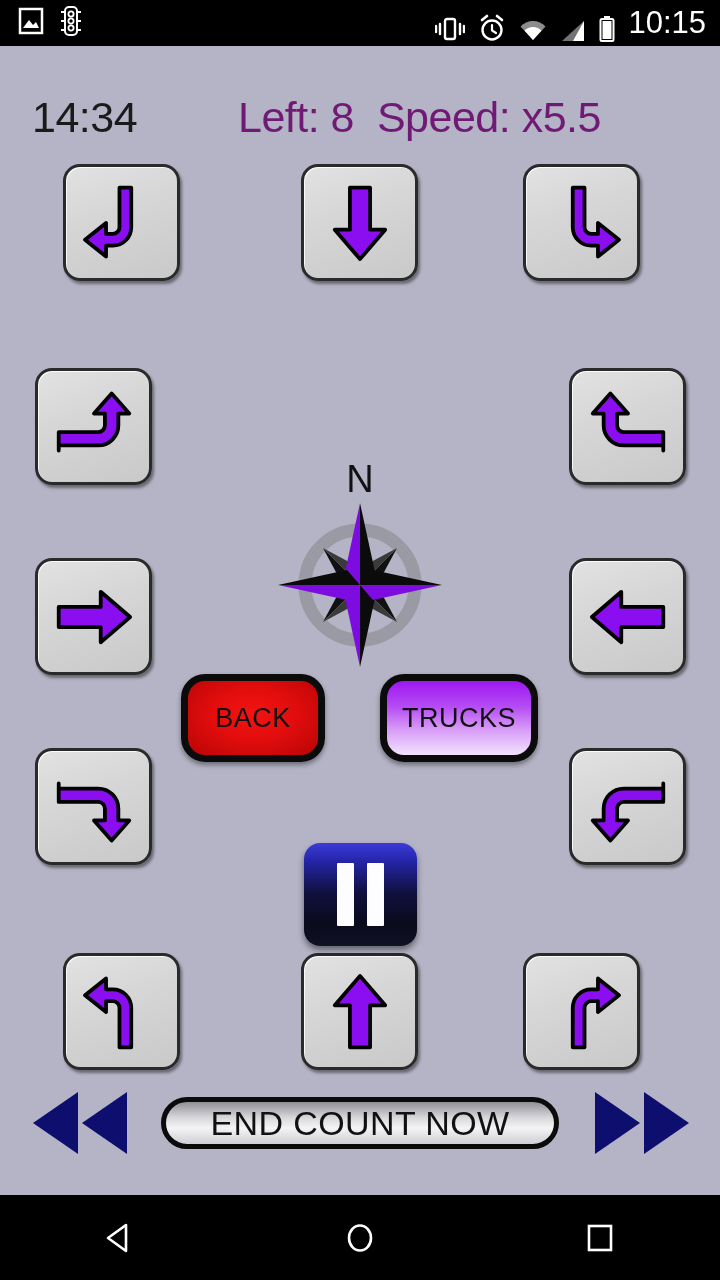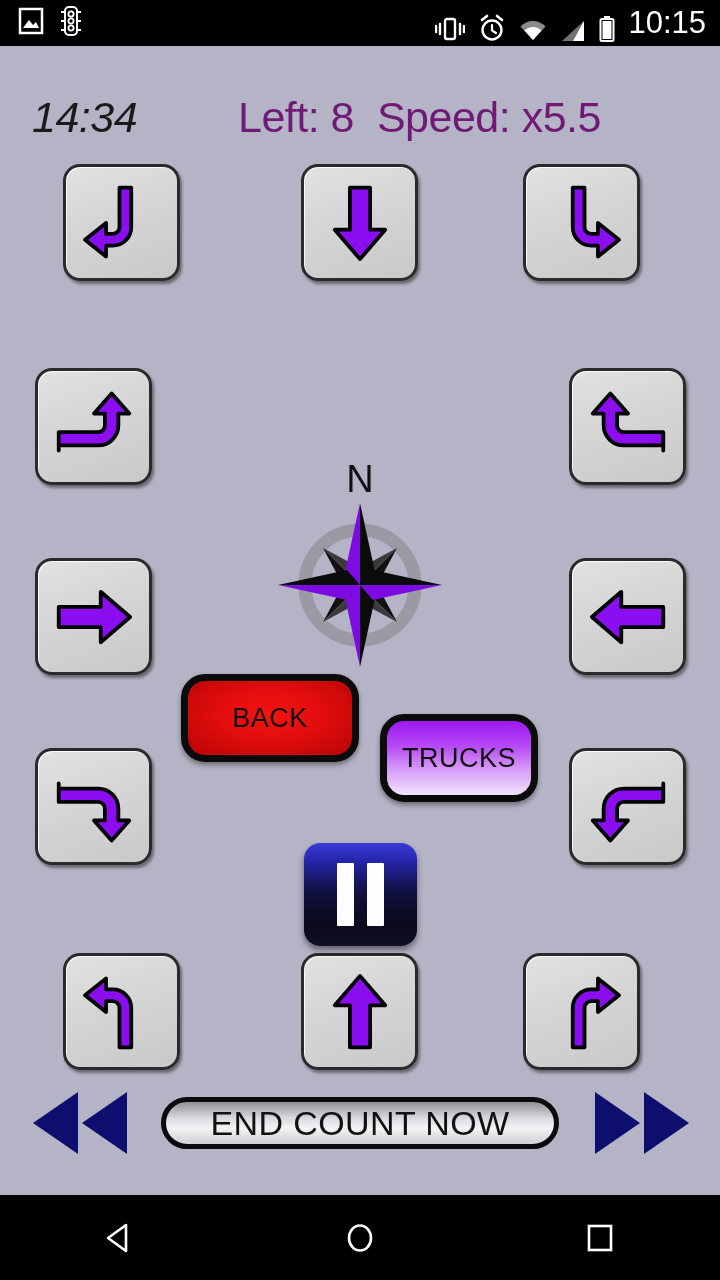--- a/index.html
+++ b/index.html
@@ -36,21 +36,20 @@
 
   
   #header {
     position: absolute; left: 0; top: 86px;
     width: 720px; height: 62px;
   }
   #clock-text {
     position: absolute; left: 32px; top: 0;
     font-size: 43px; color: #1a1a1a; line-height: 62px;
     letter-spacing: -0.5px;
-    font-style: italic;
   }
   #status-text {
     position: absolute; left: 238px; top: 0;
     font-size: 43px; color: #701a75; line-height: 62px;
     letter-spacing: -0.5px; white-space: pre;
   }
 
   
   .abtn {
     position: absolute;
@@ -74,25 +73,25 @@
   .pillbtn {
     position: absolute;
     border-radius: 24px;
     border: 7px solid #0b0b0b;
     font-size: 27px; letter-spacing: 0.5px;
     color: #111;
     display: flex; align-items: center; justify-content: center;
     box-shadow: 0 3px 5px rgba(0,0,0,0.4);
   }
   #back-button {
-    left: 181px; top: 674px; width: 178px; height: 88px;
+    left: 181px; top: 674px; width: 144px; height: 88px;
     background: radial-gradient(ellipse at 50% 45%, #f41313 0%, #e20d0d 45%, #b70505 100%);
   }
   #trucks-button {
-    left: 380px; top: 714px; width: 158px; height: 88px;
+    left: 380px; top: 674px; width: 158px; height: 88px;
     background: linear-gradient(180deg, #9d17f0 0%, #b64cf4 35%, #d79af8 65%, #f2e3fc 100%);
   }
 
   
   #pause-button {
     position: absolute; left: 304px; top: 843px;
     width: 113px; height: 103px;
     border-radius: 16px;
     background: linear-gradient(180deg, #3b3bd8 0%, #2424a8 18%, #10103f 48%, #0a0a1c 78%, #111125 100%);
     display: flex; align-items: center; justify-content: center; gap: 13px;

